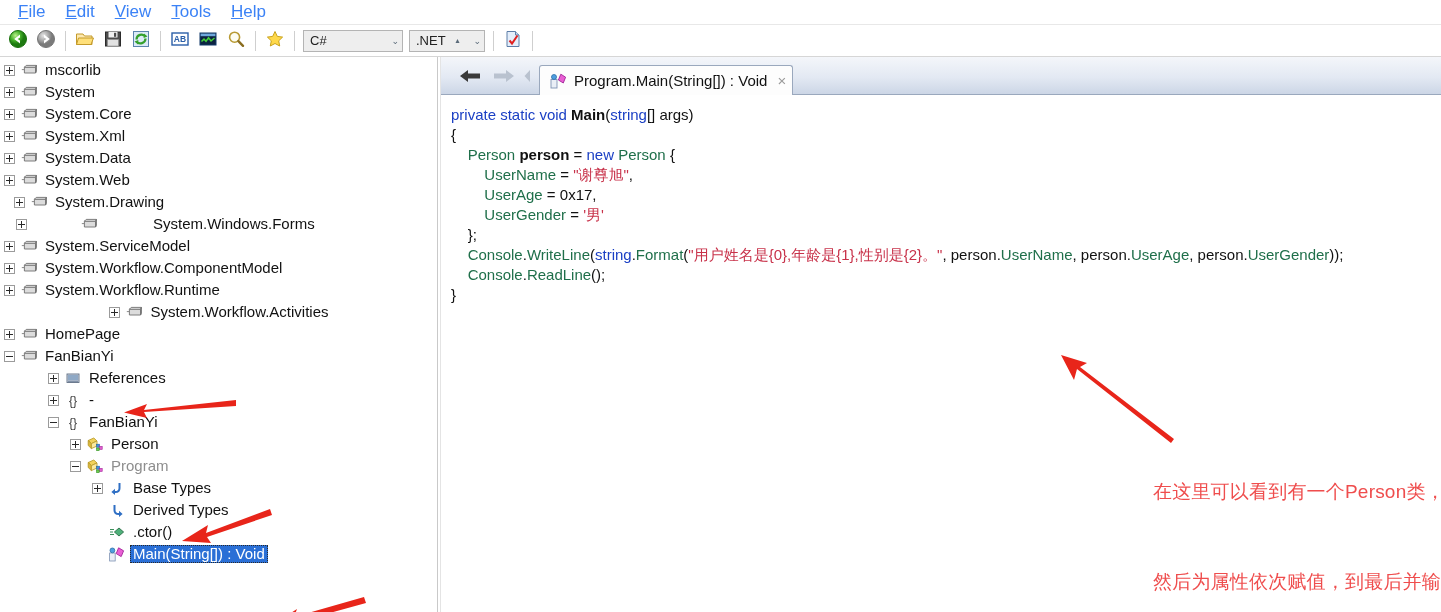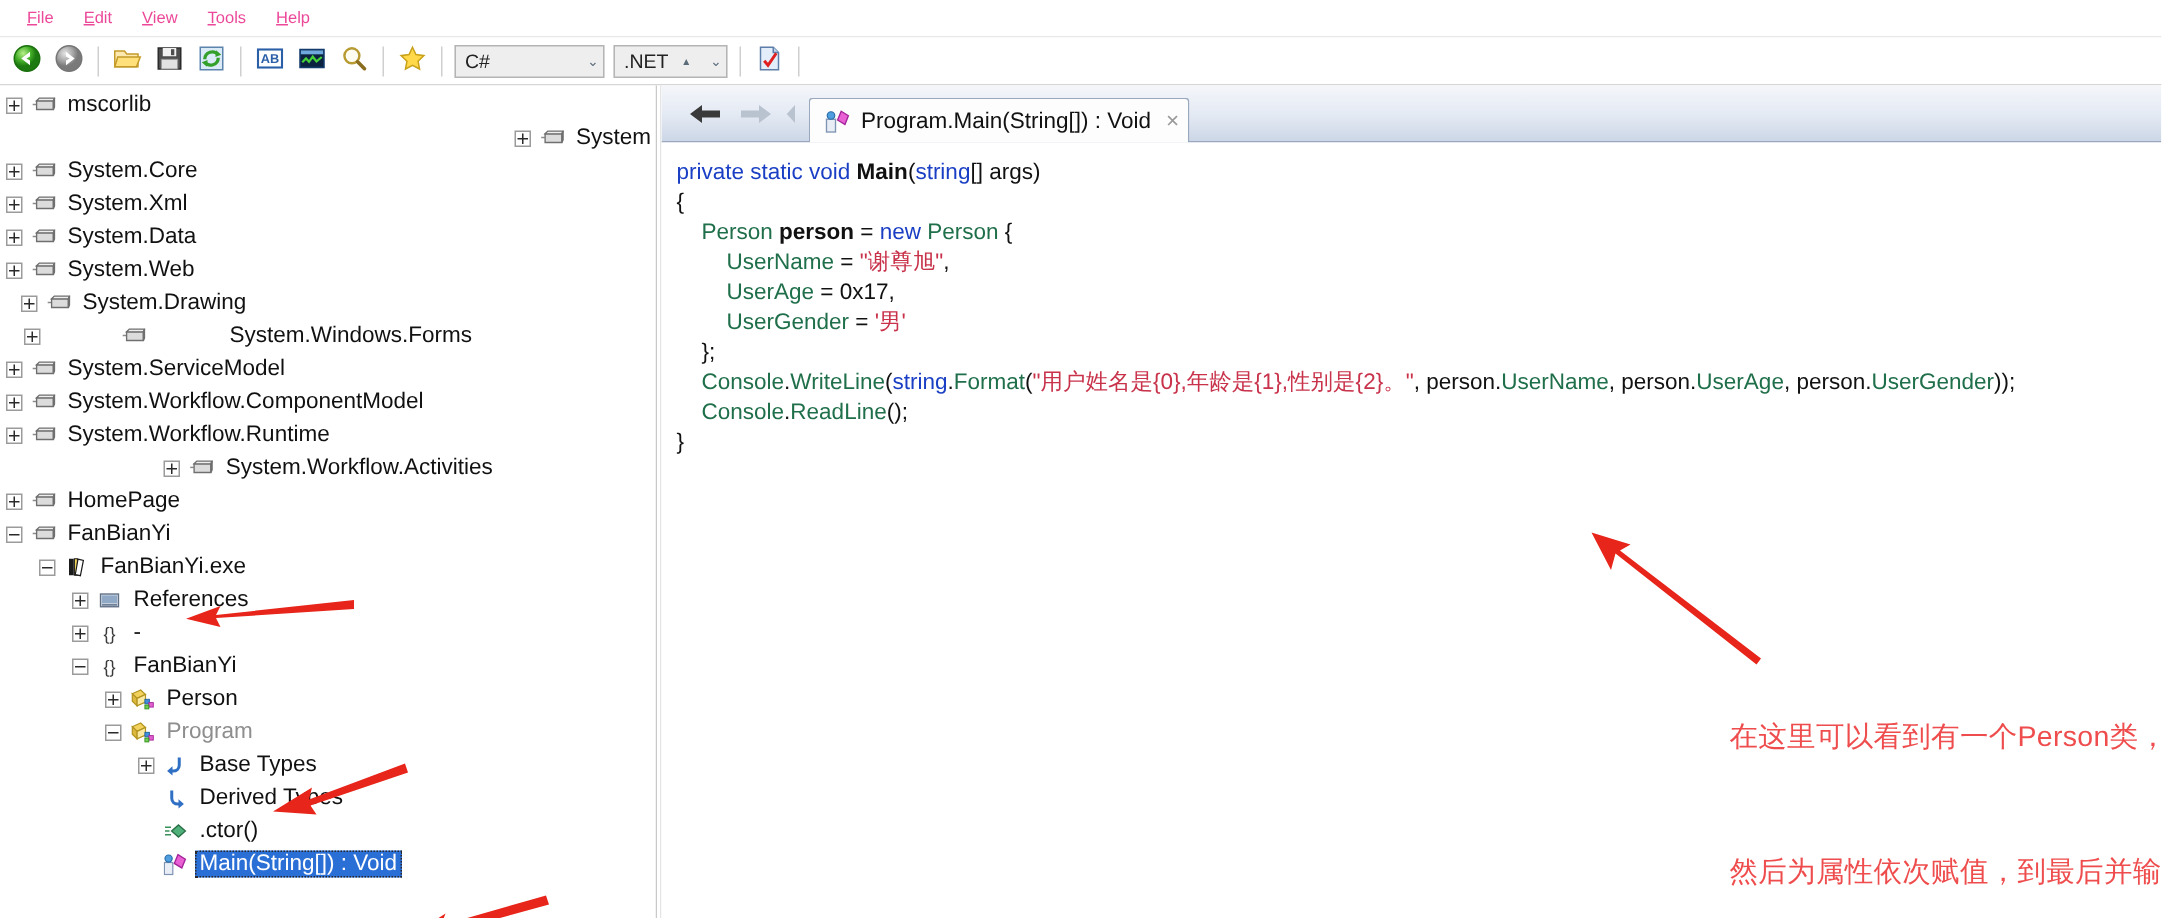--- a/index.html
+++ b/index.html
@@ -14,22 +14,22 @@
   
   #menubar {
     height: 25px;
     background: #ffffff;
     display: flex;
     align-items: center;
     padding-left: 8px;
     border-bottom: 1px solid #e8e8e8;
   }
   .menu-item {
-    font-size: 11px;
-    color: #ec4899;
+    font-size: 17px;
+    color: #3b82f6;
     padding: 2px 10px;
     cursor: default;
     white-space: nowrap;
   }
   .menu-item .mn { text-decoration: underline; }
 
   
   #toolbar {
     height: 32px;
     background: #ffffff;
@@ -367,21 +367,21 @@
           <span class="ticon">
             <svg width="16" height="16" viewBox="0 0 16 16">
               <path d="M0.8 7.6 L3.2 7.6" stroke="#8a8a8a" stroke-width="1"></path>
               <path d="M3.4 5.2 L14.6 5.2 L14.6 11 L3.4 11 Z" fill="#dcdcdc" stroke="#6f6f6f" stroke-width="0.9"></path>
               <path d="M3.4 5.2 L5.2 3.4 L15.4 3.4 L14.6 5.2 Z" fill="#eeeeee" stroke="#6f6f6f" stroke-width="0.9"></path>
               <path d="M14.6 5.2 L15.4 3.4 L15.4 9.2 L14.6 11 Z" fill="#b7b7b7" stroke="#6f6f6f" stroke-width="0.9"></path>
             </svg>
           </span>
           <span class="tlabel">mscorlib</span>
         </div>
-        <div class="tnode" style="padding-left: 4px; justify-content: flex-end;">
+        <div class="tnode" style="padding-left: 4px;">
           <span class="expander plus"></span>
           <span class="ticon">
             <svg width="16" height="16" viewBox="0 0 16 16">
               <path d="M0.8 7.6 L3.2 7.6" stroke="#8a8a8a" stroke-width="1"></path>
               <path d="M3.4 5.2 L14.6 5.2 L14.6 11 L3.4 11 Z" fill="#dcdcdc" stroke="#6f6f6f" stroke-width="0.9"></path>
               <path d="M3.4 5.2 L5.2 3.4 L15.4 3.4 L14.6 5.2 Z" fill="#eeeeee" stroke="#6f6f6f" stroke-width="0.9"></path>
               <path d="M14.6 5.2 L15.4 3.4 L15.4 9.2 L14.6 11 Z" fill="#b7b7b7" stroke="#6f6f6f" stroke-width="0.9"></path>
             </svg>
           </span>
           <span class="tlabel">System</span>
@@ -522,31 +522,20 @@
           <span class="expander minus"></span>
           <span class="ticon">
             <svg width="16" height="16" viewBox="0 0 16 16">
               <path d="M0.8 7.6 L3.2 7.6" stroke="#8a8a8a" stroke-width="1"></path>
               <path d="M3.4 5.2 L14.6 5.2 L14.6 11 L3.4 11 Z" fill="#dcdcdc" stroke="#6f6f6f" stroke-width="0.9"></path>
               <path d="M3.4 5.2 L5.2 3.4 L15.4 3.4 L14.6 5.2 Z" fill="#eeeeee" stroke="#6f6f6f" stroke-width="0.9"></path>
               <path d="M14.6 5.2 L15.4 3.4 L15.4 9.2 L14.6 11 Z" fill="#b7b7b7" stroke="#6f6f6f" stroke-width="0.9"></path>
             </svg>
           </span>
           <span class="tlabel">FanBianYi</span>
-        </div>
-        <div class="tnode" style="padding-left: 26px;">
-          <span class="expander minus"></span>
-          <span class="ticon">
-            <svg width="16" height="16" viewBox="0 0 16 16">
-              <path d="M3 2.5 L6.2 2.5 L6.2 13.5 L3 13.5 Z" fill="#1b1b1b"></path>
-              <path d="M6.6 2.5 L8.6 2.5 L8.6 13.5 L6.6 13.5 Z" fill="#f0d25a" stroke="#1b1b1b" stroke-width="0.7"></path>
-              <path d="M9 2.8 L12.6 3.6 L10.6 13.8 L7.2 13 Z" fill="#ffffff" stroke="#1b1b1b" stroke-width="0.8"></path>
-            </svg>
-          </span>
-          <span class="tlabel">FanBianYi.exe</span>
         </div>
         <div class="tnode" style="padding-left: 48px;">
           <span class="expander plus"></span>
           <span class="ticon">
             <svg width="16" height="16" viewBox="0 0 16 16">
               <rect x="2" y="4" width="12" height="8.5" fill="#cfd8e4" stroke="#5f6f84" stroke-width="0.9"></rect>
               <rect x="3" y="5" width="10" height="5" fill="#8fa9c6"></rect>
               <rect x="3" y="10.6" width="10" height="1.2" fill="#6f8099"></rect>
             </svg>
           </span>

